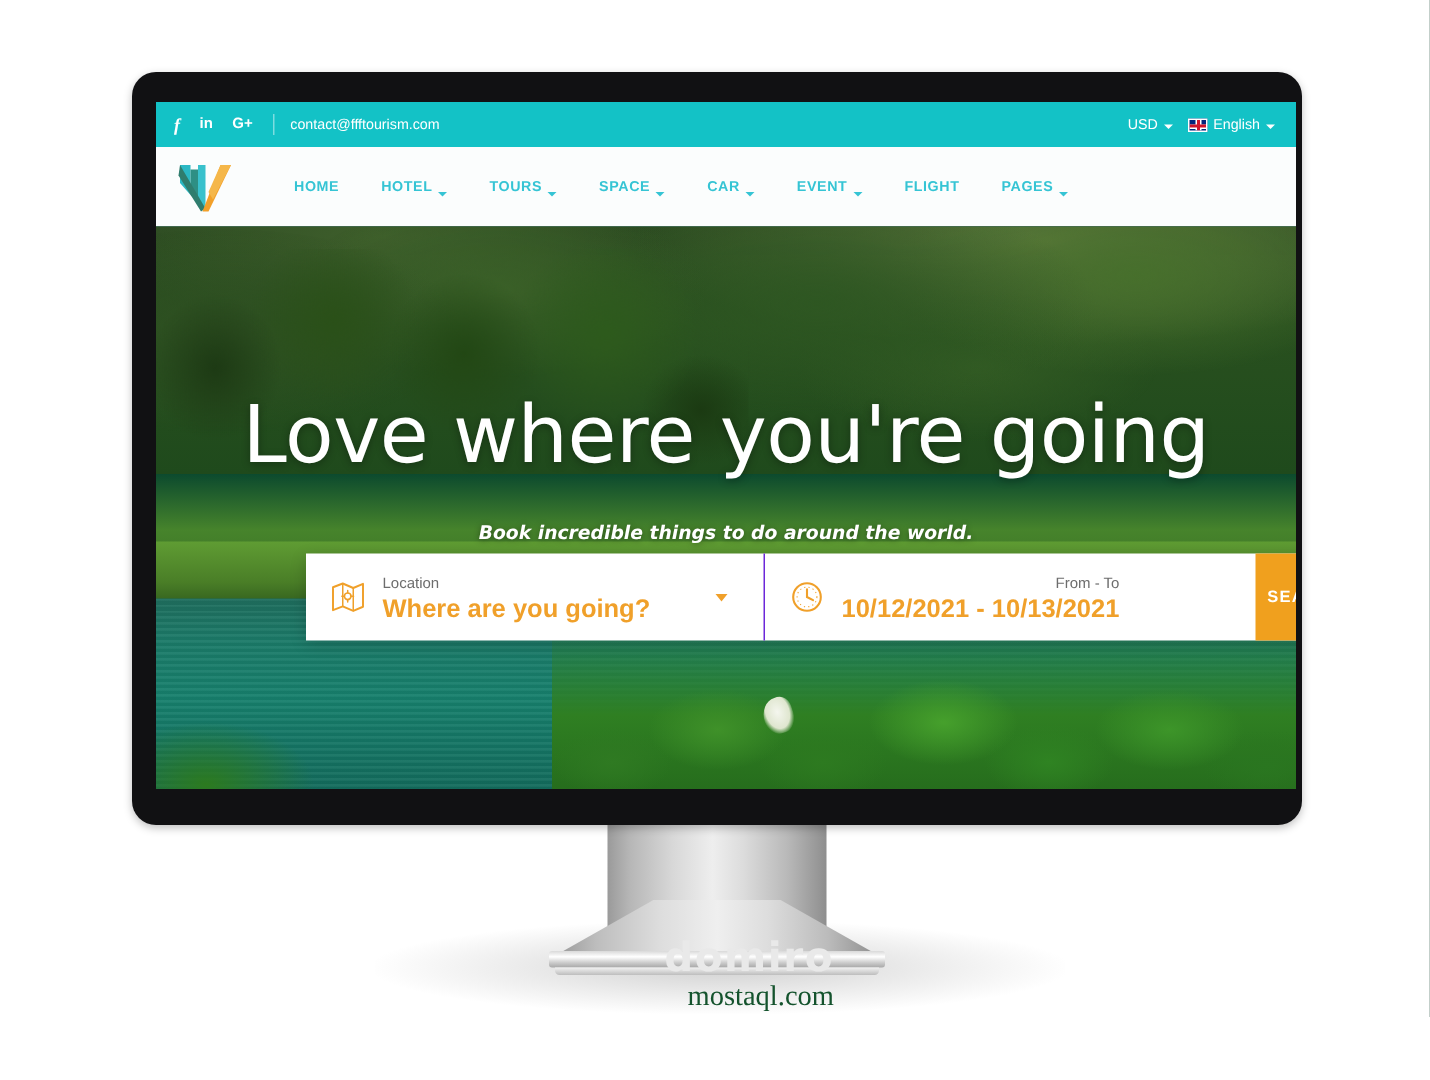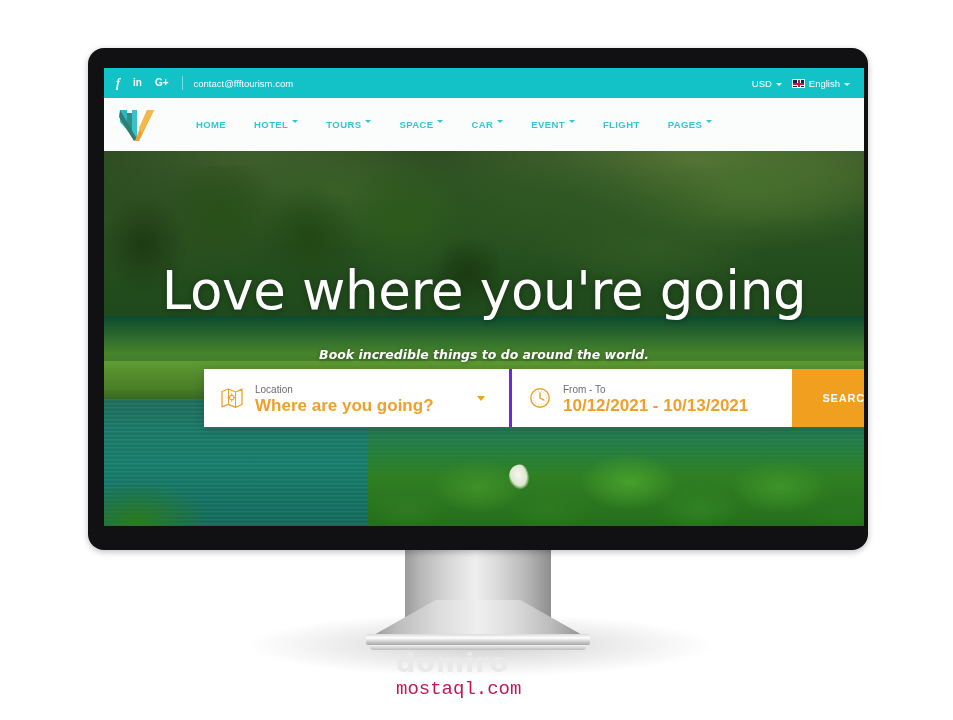--- a/index.html
+++ b/index.html
@@ -84,39 +84,39 @@
     height: 62px;
     background: radial-gradient(ellipse at center,
       rgba(120,120,120,0.34) 0%, rgba(150,150,150,0.18) 42%, rgba(255,255,255,0) 72%);
     pointer-events: none;
   }
 
   
   #watermark {
     position: absolute;
     left: 396px;
-    top: 648px;
+    top: 624px;
     width: 160px;
     height: 62px;
-    text-align: left;
+    text-align: right;
     pointer-events: none;
   }
   #watermark .wm-mark {
     font-size: 27px;
     letter-spacing: 1px;
     color: #e9e9e9;
     font-weight: bold;
     line-height: 30px;
     font-family: "DejaVu Sans", sans-serif;
   }
   #watermark .wm-domain {
     font-size: 19px;
-    color: #be185d;
+    color: #14532d;
     line-height: 22px;
-    font-family: Liberation Mono, monospace;
+    font-family: Liberation Serif, serif;
   }
 
   
   #topbar {
     height: 30px;
     background: #13c2c6;
     display: flex;
     align-items: center;
     padding: 0 14px 0 12px;
     color: #ffffff;
@@ -196,21 +196,21 @@
     margin-left: 26px;
     gap: 0;
   }
   .nav-item {
     color: #35c4d4;
     font-size: 9.5px;
     font-weight: bold;
     letter-spacing: 0.4px;
     padding: 0 14px;
     display: flex;
-    align-items: flex-start;
+    align-items: flex-end;
     gap: 4px;
     cursor: pointer;
     white-space: nowrap;
   }
   .nav-item .caret-sm { border-top-color: #35c4d4; }
 
   
   #hero {
     position: relative;
     height: 375px;
@@ -331,21 +331,21 @@
     z-index: 6;
   }
   .search-field {
     display: flex;
     align-items: center;
     padding: 0 10px 0 16px;
     box-sizing: border-box;
     position: relative;
   }
   #field-location { width: 305px; }
-  #field-dates { width: 283px; border-left: 3px solid #6d28d9; }
+  #field-dates { width: 328px; border-left: 1px solid #6d28d9; text-align: right; }
   .field-icon { width: 24px; height: 24px; flex: none; margin-right: 11px; }
   .field-body { display: flex; flex-direction: column; justify-content: center; }
   .field-label {
     font-size: 10px; color: #6d6d6d; line-height: 12px; margin-bottom: 3px;
   }
   .field-value {
     font-size: 17px; color: #f0a02a; font-weight: bold; line-height: 13px;
   }
   #location-caret {
     position: absolute; right: 24px; top: 50%; margin-top: -2px;

